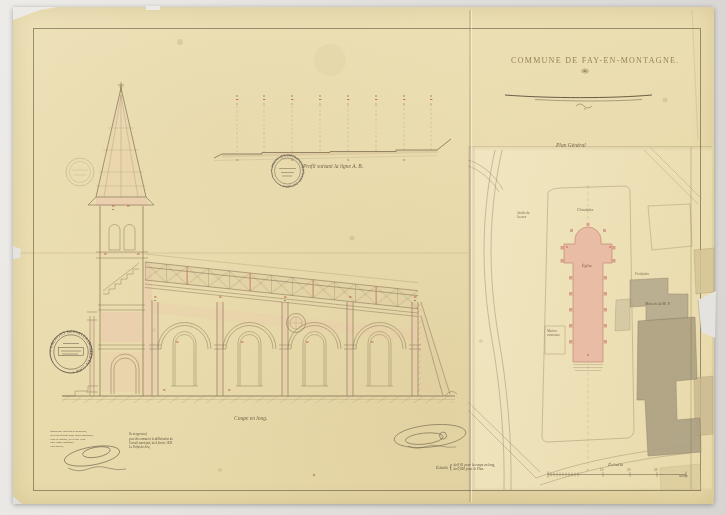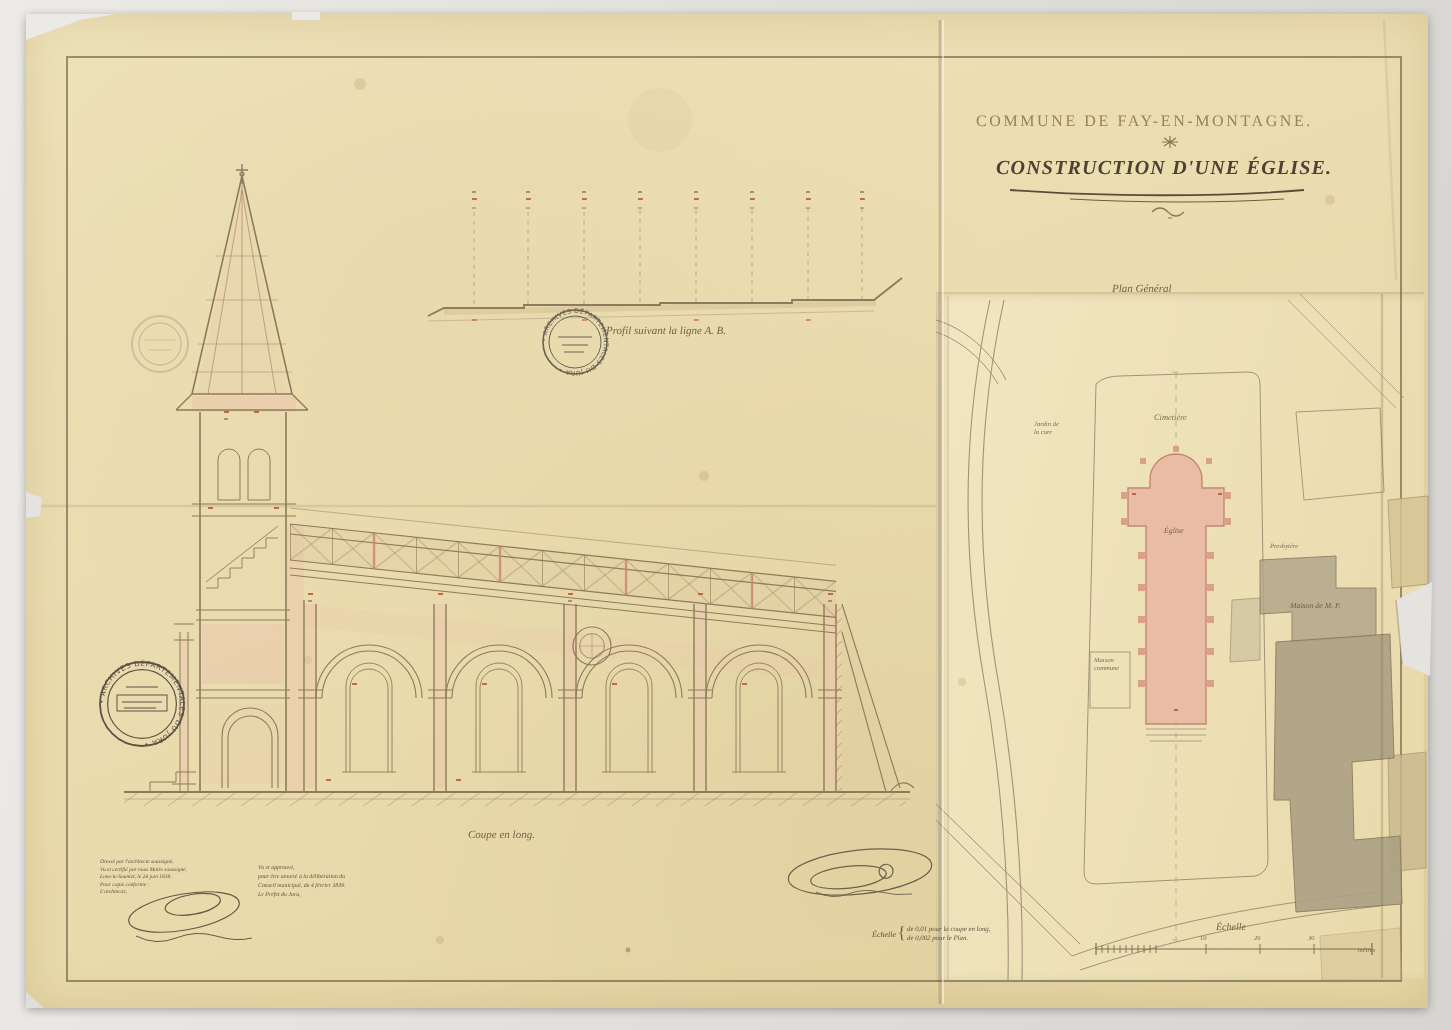--- a/index.html
+++ b/index.html
@@ -21,21 +21,21 @@
     border-top:1px solid rgba(120,95,55,.20);
     box-shadow:inset 3px 0 4px rgba(120,95,55,.22);
     z-index:2;}
   #frame{left:33px;top:28px;width:666px;height:461px;
     border:1px solid rgba(88,73,50,.55);z-index:3;}
   svg.layer{left:0;top:0;z-index:4;}
   .t{position:absolute;z-index:6;white-space:nowrap;color:#6e5e46;}
   .it{font-style:italic;}
   .scaled{transform-origin:0 0;}
   .mline{white-space:nowrap;}
-  #commune{left:488px;top:56px;width:165px;text-align:center;font-size:8px;
+  #commune{left:511px;top:56px;width:165px;text-align:center;font-size:8px;
            letter-spacing:1.3px;color:#97825a;}
   #maintitle{left:498px;top:79px;width:165px;text-align:center;font-size:10px;
            font-weight:bold;font-style:italic;letter-spacing:.6px;color:#4c4132;}
   .cap{color:#756249;}
   .plab{color:#7c6a50;}
 </style>
 </head>
 <body>
 
 <div id="app">
@@ -263,21 +263,20 @@
       <polygon points="698,300 716,291 715,338 701,332" fill="#e5e3df"></polygon>
       <path d="M698,300 L701,332" stroke="rgba(120,98,60,.35)" stroke-width=".8" fill="none"></path>
       <polygon points="13,246 21,249 20,258 13,259" fill="#e5e3df"></polygon>
       <polygon points="13,7 58,7 40,10 13,20" fill="#eceae7"></polygon>
       <polygon points="13,504 13,496 22,504" fill="#e0dedb"></polygon>
       <rect x="146" y="6" width="14" height="4" fill="#eceae7"></rect>
     </g>
   </svg>
 
   <div class="t" id="commune">COMMUNE DE FAY-EN-MONTAGNE.</div>
-  <div class="t" id="maintitle">CONSTRUCTION D'UNE ÉGLISE.</div>
 
   <div class="t it cap" style="left:303px;top:163px;font-size:5.5px;">Profil suivant la ligne A. B.</div>
   <div class="t it cap" style="left:234px;top:415px;font-size:5.5px;">Coupe en long.</div>
   <div class="t it cap" style="left:556px;top:142px;font-size:5.5px;">Plan Général</div>
 
   <div class="t it plab scaled" style="left:577px;top:207px;font-size:6px;transform:scale(.7);">Cimetière</div>
   <div class="t it scaled" style="left:582px;top:264px;font-size:6px;color:#7c5a48;transform:scale(.65);">Église</div>
   <div class="t it plab scaled" style="left:517px;top:211px;font-size:6px;line-height:6.5px;transform:scale(.55);">
        <div class="mline">Jardin de</div>
        <div class="mline">la cure</div>

